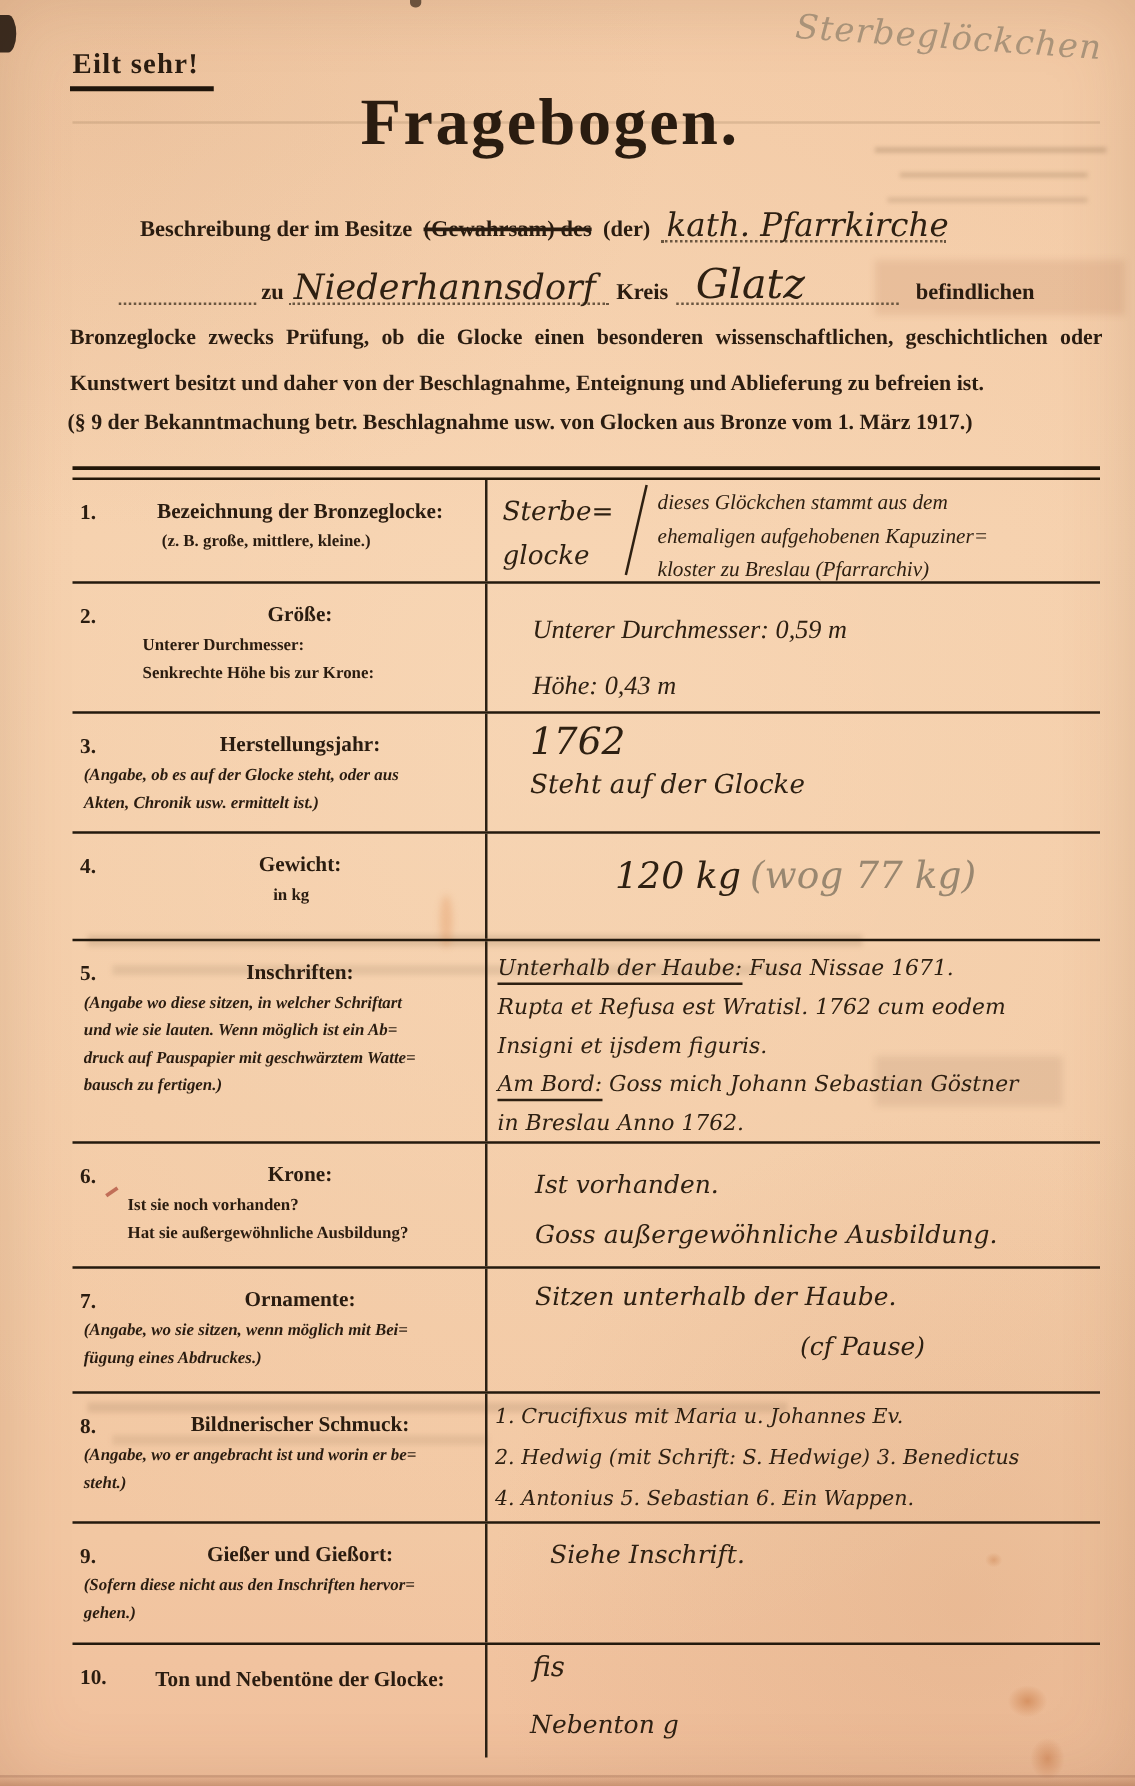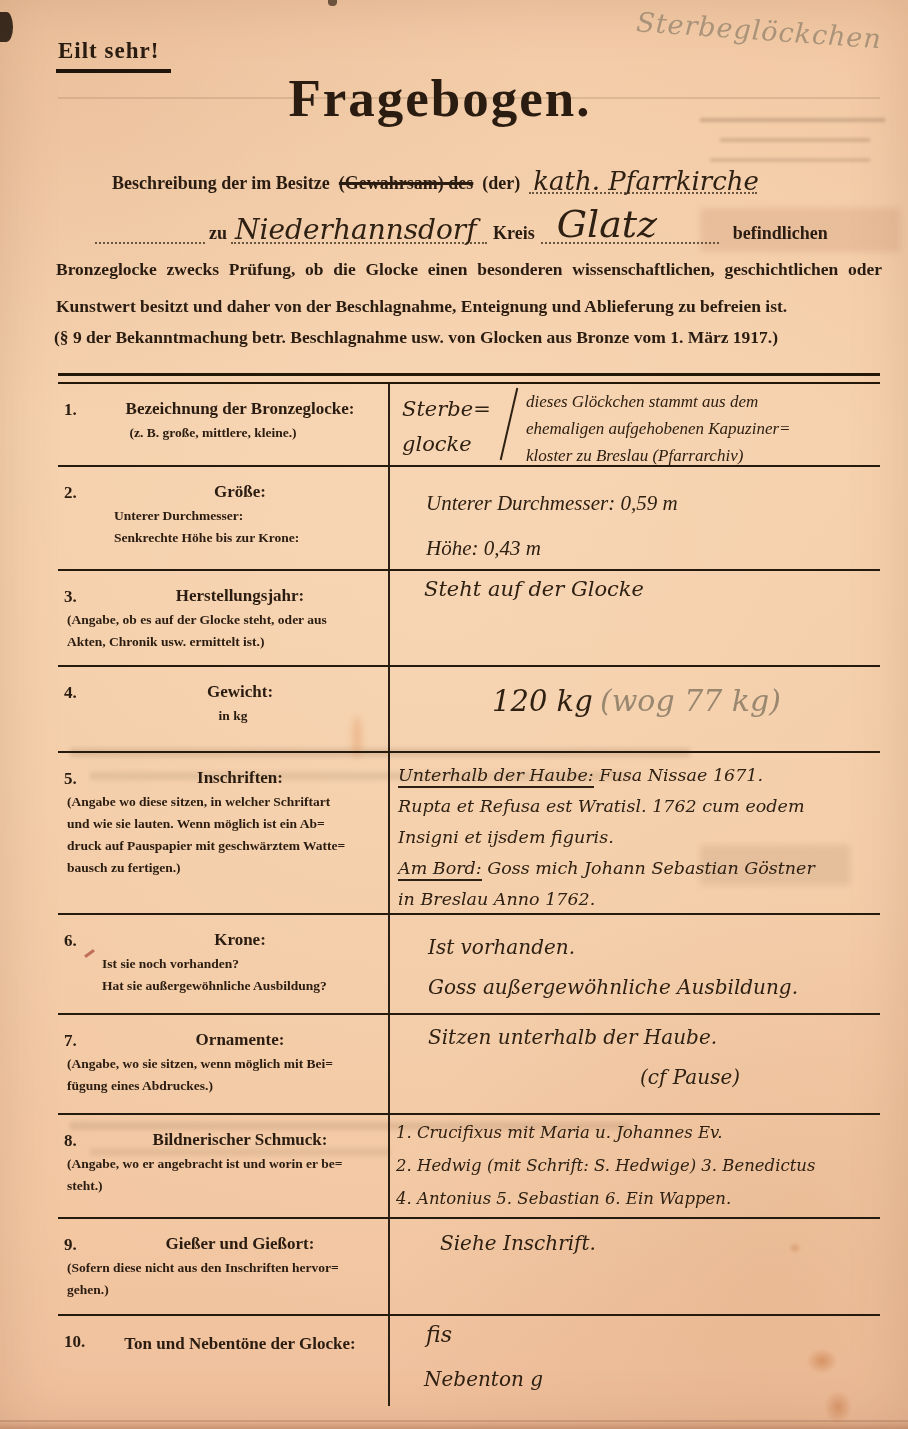--- a/index.html
+++ b/index.html
@@ -36,21 +36,21 @@
   .intro-legal{position:absolute; left:54px; top:327px; width:830px; font-size:17.5px; white-space:nowrap;}
   
   .btable{position:absolute; left:58px; top:373px; width:822px;}
   .ttop{height:6px; border-top:3px solid #231708; border-bottom:2px solid #231708;}
   .trow{display:flex; box-sizing:border-box; border-bottom:2.5px solid #241a0e;}
   .qcell{position:relative; width:332px; box-sizing:border-box; border-right:2px solid #2b2013; flex:none;}
   .acell{flex:1; box-sizing:border-box; position:relative;}
   .qnum{position:absolute; left:6px; top:16px; width:42px; font-size:17px;}
   .qlabel{padding-top:15px; text-align:center; font-size:17px; padding-left:40px; padding-right:6px;}
   .qsub{font-size:13.5px; line-height:22px; padding-left:56px; padding-right:20px; padding-top:3px;}
-  .r3 .qsub,.r5 .qsub,.r7 .qsub,.r8 .qsub,.r9 .qsub{padding-left:9px; text-align:justify;}
+  .r3 .qsub,.r5 .qsub,.r7 .qsub,.r8 .qsub,.r9 .qsub{padding-left:9px; text-align:justify;font-style:italic;}
   .r6 .qsub{padding-left:44px;}
   .r1 .qsub{padding-left:0; text-align:center;}
   .r1{height:83px;} .r2{height:104px;} .r3{height:96px;} .r4{height:86px;} .r5{height:162px;}
   .r6{height:100px;} .r7{height:100px;} .r8{height:104px;} .r9{height:97px;}
   .r10{height:90px; border-bottom:none;}
   
   .r1 .acell{display:flex;}
   .a1main{width:106px; padding:8px 0 0 12px; font-size:21px; line-height:35px; flex:none;}
   .slant{width:2px; height:74px; background:#2e2012; transform:rotate(13deg); margin-top:3px; flex:none;}
   .a1note{padding:4px 0 0 16px; font-size:17px; line-height:27px;font-family:Liberation Serif, serif;}
@@ -130,21 +130,21 @@
   </div>
 
   <div class="line2">
     <span class="dots" style="width:110px;"></span>
     <span class="printed" style="margin:0 4px;">zu</span>
     <span class="fill" style="width:256px;">
       <span class="hw" style="font-size:28px;">Niederhannsdorf</span>
     </span>
     <span class="printed" style="margin:0 6px;">Kreis</span>
     <span class="fill" style="width:178px;">
-      <span class="hw" style="font-size:38px; left:16px;">Glatz</span>
+      <span class="hw" style="font-size:33px; left:16px;">Glatz</span>
     </span>
     <span class="printed" style="margin-left:14px;">befindlichen</span>
   </div>
 
   <div class="intro-body printed">Bronzeglocke zwecks Prüfung, ob die Glocke einen besonderen wissenschaftlichen, geschichtlichen oder Kunstwert besitzt und daher von der Beschlagnahme, Enteignung und Ablieferung zu befreien ist.</div>
   <div class="intro-legal printed">(§ 9 der Bekanntmachung betr. Beschlagnahme usw. von Glocken aus Bronze vom 1. März 1917.)</div>
 
   <div class="btable">
     <div class="ttop"></div>
 
@@ -186,20 +186,21 @@
     <div class="trow r3">
       <div class="qcell">
         <div class="qnum printed">3.</div>
         <div class="qlabel printed">Herstellungsjahr:</div>
         <div class="qsub printed">
           <div>(Angabe, ob es auf der Glocke steht, oder aus</div>
           <div>Akten, Chronik usw. ermittelt ist.)</div>
         </div>
       </div>
       <div class="acell hw">
+        <div class="a3year">1762</div>
         <div class="a3src">Steht auf der Glocke</div>
       </div>
     </div>
 
     <div class="trow r4">
       <div class="qcell">
         <div class="qnum printed">4.</div>
         <div class="qlabel printed">Gewicht:</div>
         <div class="qsub printed" style="text-align:center; padding-left:40px;">in kg</div>
       </div>

